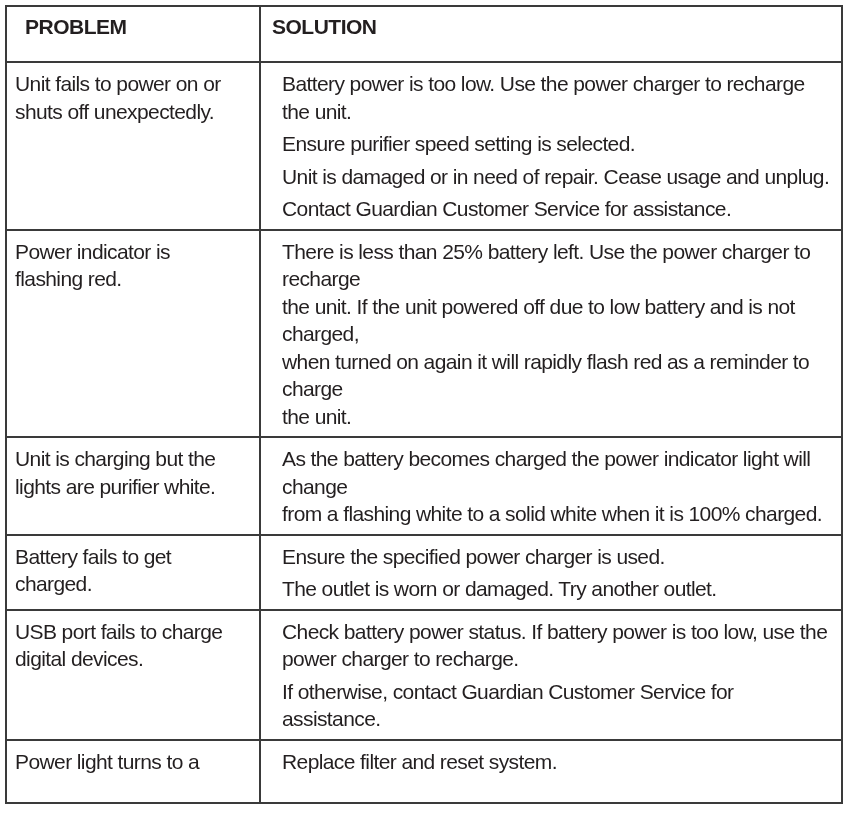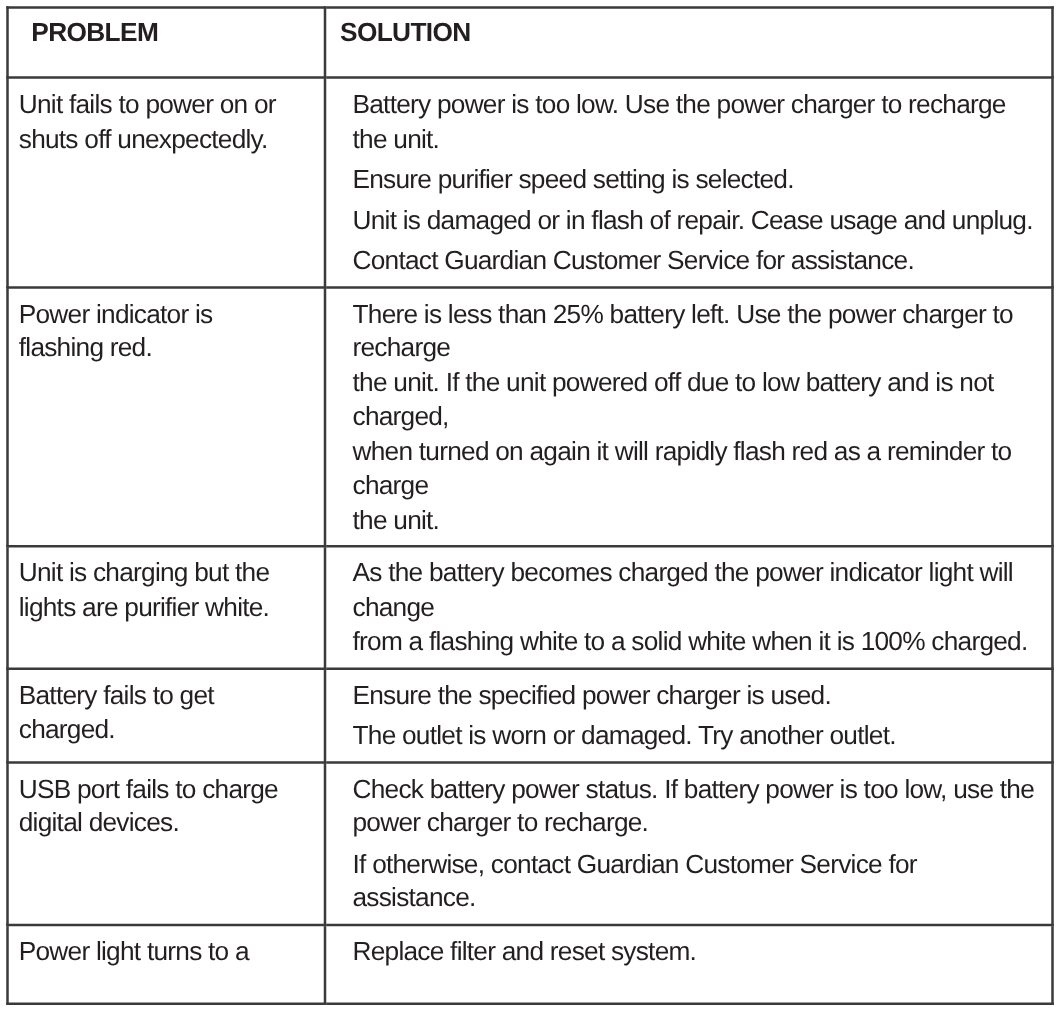--- a/index.html
+++ b/index.html
@@ -40,21 +40,21 @@
         <td class="sc">
           <div>
             <span class="line">Battery power is too low. Use the power charger to recharge the unit.</span>
           </div>
           <span class="gap"></span>
           <div>
             <span class="line">Ensure purifier speed setting is selected.</span>
           </div>
           <span class="gap"></span>
           <div>
-            <span class="line">Unit is damaged or in flash of repair. Cease usage and unplug.</span>
+            <span class="line">Unit is damaged or in need of repair. Cease usage and unplug.</span>
           </div>
           <span class="gap"></span>
           <div>
             <span class="line">Contact Guardian Customer Service for assistance.</span>
           </div>
         </td>
       </tr>
       <tr style="height: 131px; border-radius: 26px;">
         <td class="pc">
           <span class="line">Power indicator is</span>

